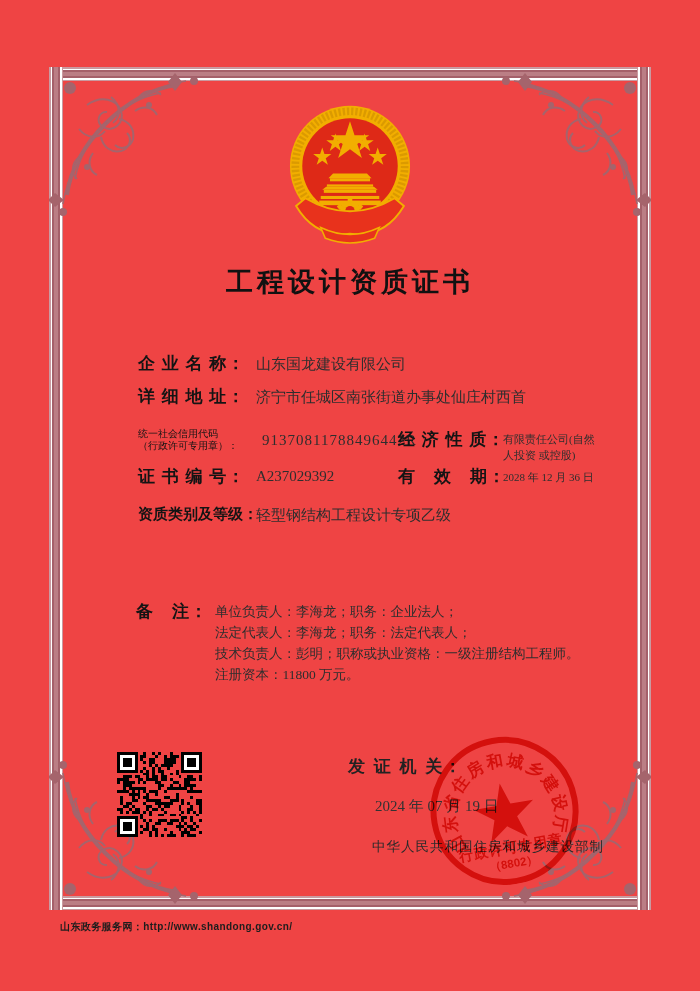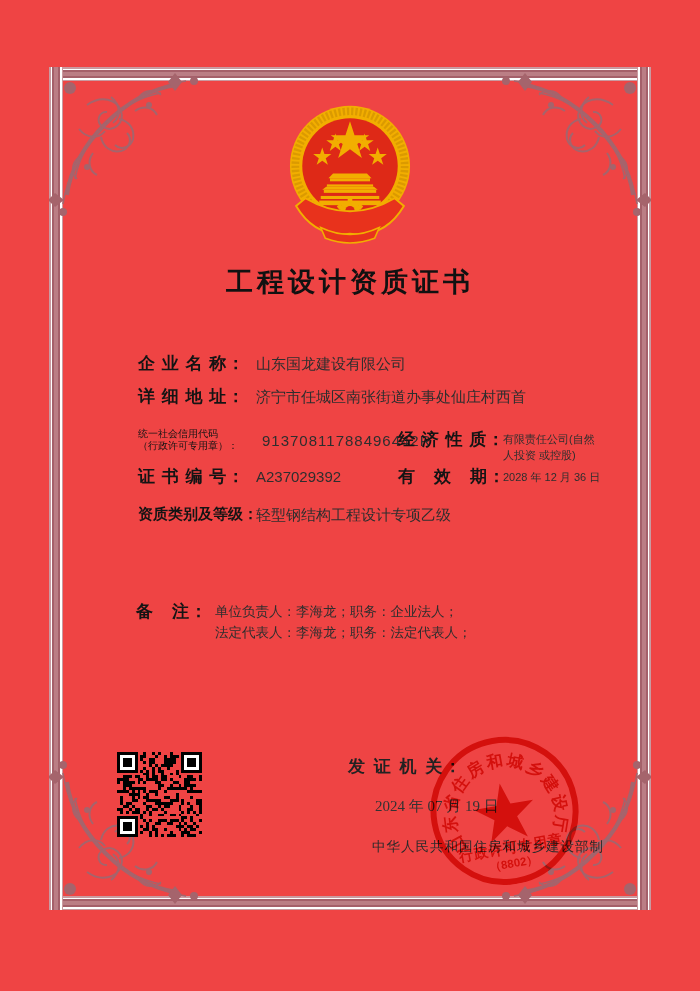--- a/index.html
+++ b/index.html
@@ -19,21 +19,21 @@
   .c-tr{right:49px;top:67px;transform:scaleX(-1);}
   .c-bl{left:49px;bottom:81px;transform:scaleY(-1);}
   .c-br{right:49px;bottom:81px;transform:scale(-1,-1);}
   
   #emblem{position:absolute;left:273px;top:92px;width:154px;height:160px;}
   
   #title{position:absolute;left:0;top:264px;width:700px;text-align:center;
          font-size:27px;font-weight:bold;letter-spacing:4px;color:#111;}
   
   .lab{position:absolute;font-weight:bold;font-size:17px;letter-spacing:1px;color:#141414;white-space:nowrap;text-align:center;}
-  .val{position:absolute;font-family:Liberation Sans, sans-serif;font-size:15px;color:#2e2e2e;white-space:nowrap;}
+  .val{position:absolute;font-family:Liberation Serif, serif;font-size:15px;color:#2e2e2e;white-space:nowrap;}
   .val.small{font-size:11px;white-space:normal;line-height:16px;}
   .lab2{position:absolute;font-weight:normal;font-size:10px;line-height:12px;color:#141414;white-space:nowrap;}
   
   #remark-lines{position:absolute;left:215px;top:601px;width:400px;
        font-family:"Liberation Serif",serif;font-size:13.5px;line-height:21px;color:#2e2e2e;}
   
   #qr{position:absolute;left:117px;top:752px;width:85px;height:85px;}
   #authority{position:absolute;left:348px;top:755px;font-weight:600;font-size:17px;letter-spacing:2px;color:#222;}
   #issue-date{position:absolute;left:375px;top:797px;font-family:"Liberation Serif",serif;font-size:15px;color:#333;}
   #made-by{position:absolute;left:372px;top:838px;font-size:13.5px;font-weight:500;letter-spacing:1px;color:#2a2a2a;}
@@ -156,20 +156,22 @@
   <div class="lab" style="left:398px;top:465px">有　效　期：</div>
   <div class="val small" style="left:503px;top:469px;width:130px">2028 年 12 月 36 日</div>
 
   <div class="lab" style="left:138px;top:505px;font-size:15px;letter-spacing:0">资质类别及等级：</div>
   <div class="val" style="left:256px;top:506px">轻型钢结构工程设计专项乙级</div>
 
   <div class="lab" style="left:136px;top:600px">备　注：</div>
   <div id="remark-lines">
     <div>单位负责人：李海龙；职务：企业法人；</div>
     <div>法定代表人：李海龙；职务：法定代表人；</div>
+    <div>技术负责人：彭明；职称或执业资格：一级注册结构工程师。</div>
+    <div>注册资本：11800 万元。</div>
   </div>
 
   <div id="qr">
     <svg id="qrsvg" viewBox="0 0 29 29" shape-rendering="crispEdges" width="85" height="85">
         <g fill="#000">
           <rect x="9" y="0" width="1" height="1"></rect>
           <rect x="12" y="0" width="1" height="1"></rect>
           <rect x="14" y="0" width="1" height="1"></rect>
           <rect x="18" y="0" width="1" height="1"></rect>
           <rect x="8" y="1" width="1" height="1"></rect>
@@ -479,20 +481,21 @@
       <path id="ringPath" d="M 33,109 A 50,50 0 1 1 121,109" fill="none"></path>
       <text font-size="16.5" font-weight="bold" fill="#e02518" letter-spacing="2.5" font-family="Liberation Sans,sans-serif">
         <textPath href="#ringPath" startOffset="50%" text-anchor="middle">山东省住房和城乡建设厅</textPath>
       </text>
       <path d="M77,52 l7.1,21.8 22.9,0 -18.5,13.5 7.1,21.8 -18.6,-13.5 -18.6,13.5 7.1,-21.8 -18.5,-13.5 22.9,0 z" fill="#e02518"></path>
       <text x="77" y="122" text-anchor="middle" font-size="14" font-weight="bold" fill="#e02518" letter-spacing="1" font-family="Liberation Sans,sans-serif">行政许可专用章</text>
       <text x="77" y="137" text-anchor="middle" font-size="11.5" font-weight="bold" fill="#e02518" font-family="Liberation Sans,sans-serif">（8802）</text>
     </svg>
   </div>
 
+  <div class="foot" id="foot2">山东政务服务网：http://www.shandong.gov.cn/</div>
 
   <svg width="0" height="0" style="position:absolute">
     <defs>
       <g id="cornerArt">
         <g stroke="#a5646c" fill="none">
           <path d="M128,18 C78,24 24,78 18,128" stroke-width="4"></path>
           <path d="M137,14 C82,21 21,82 14,137" stroke-width="1.5"></path>
           <path d="M112,26 C70,34 34,70 26,112" stroke-width="1.5"></path>
           <path d="M38,38 c14,-10 30,-6 34,6 c4,12 -8,22 -18,16 c-8,-5 -4,-16 4,-15" stroke-width="2"></path>
           <path d="M62,30 c10,8 10,20 2,26" stroke-width="2"></path>

